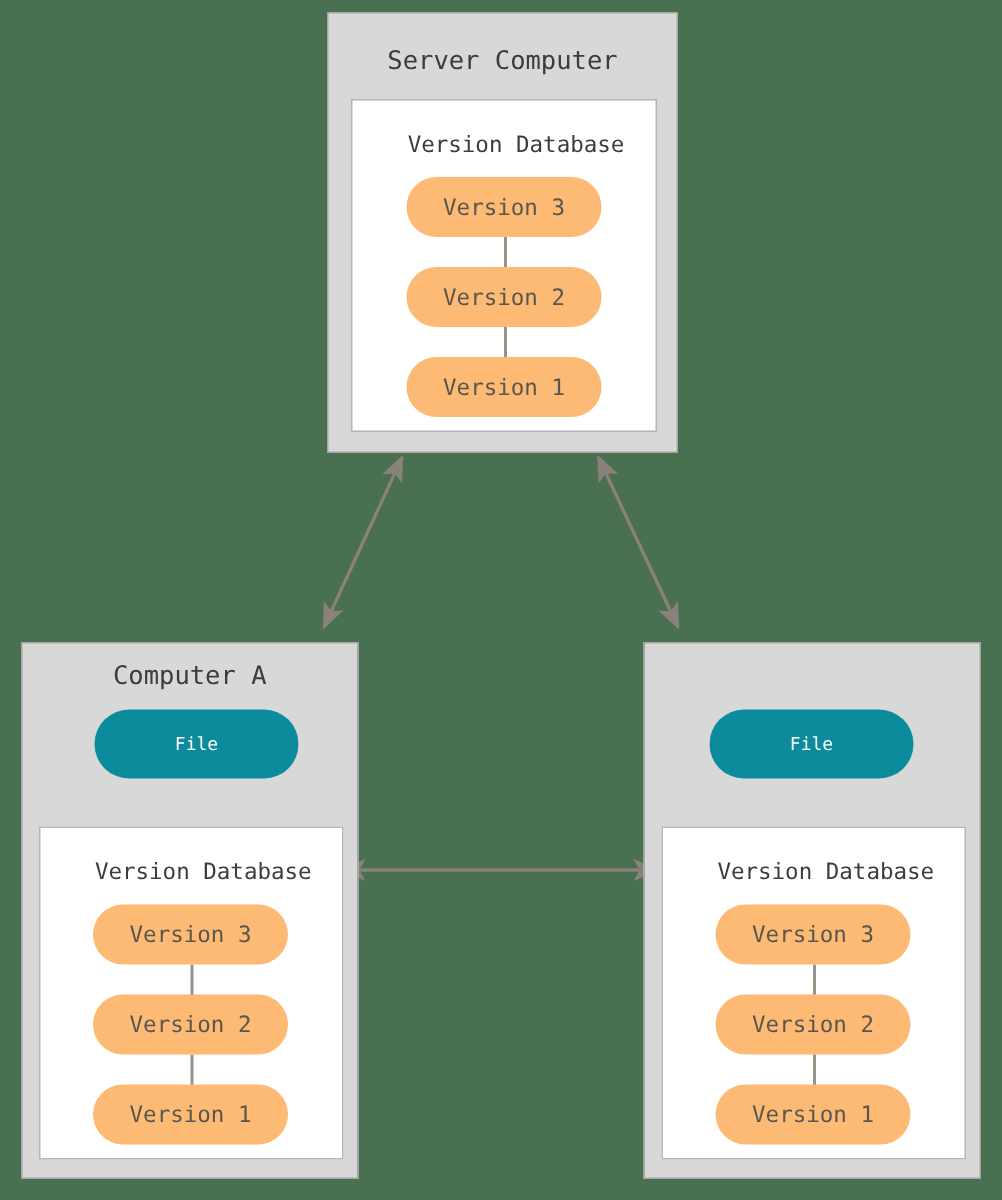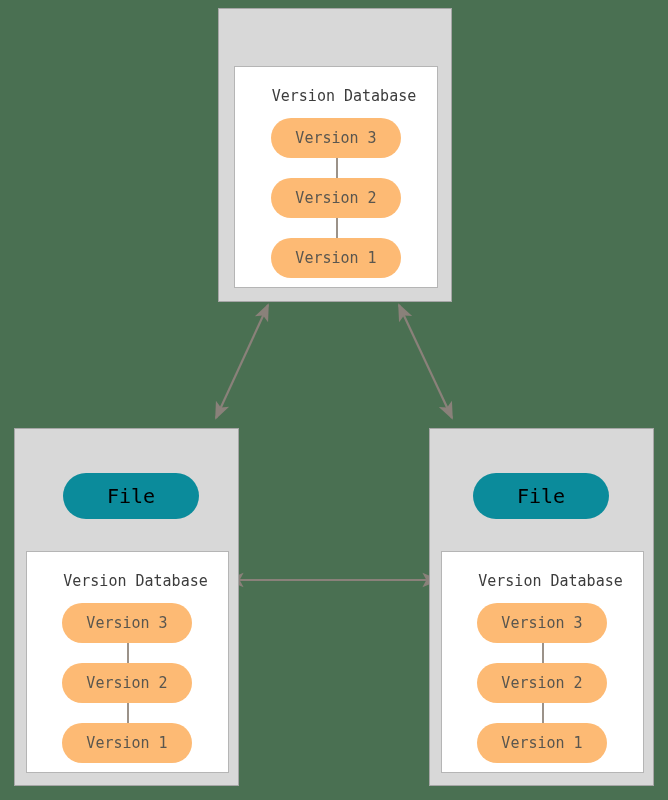--- a/index.html
+++ b/index.html
@@ -32,22 +32,22 @@
     color: #3c3c3c;
     letter-spacing: 0px;
     white-space: nowrap;
   }
 
   
   .file-pill {
     position: absolute;
     background: #0b8b9b;
     border-radius: 26px;
-    color: #000000;
-    font-size: 20px;
+    color: #ffffff;
+    font-size: 12px;
     display: flex;
     align-items: center;
     justify-content: center;
     box-sizing: border-box;
   }
 
   
   .vdb {
     position: absolute;
     background: #ffffff;
@@ -115,34 +115,36 @@
     <line x1="399" y1="305" x2="452" y2="418" stroke="#8a817a" stroke-width="2.2" marker-start="url(#ah-start)" marker-end="url(#ah-end)"></line>
 
     <line x1="228" y1="580" x2="438" y2="580" stroke="#8a817a" stroke-width="2.2" marker-start="url(#ah-start)" marker-end="url(#ah-end)"></line>
 
     <line x1="126" y1="550" x2="126" y2="520" stroke="#8a817a" stroke-width="2.4" marker-end="url(#ah-up)"></line>
 
     <line x1="540" y1="550" x2="540" y2="520" stroke="#8a817a" stroke-width="2.4" marker-end="url(#ah-up)"></line>
   </svg>
 
   <div class="machine" style="left:218px; top:8px; width:234px; height:294px;">
+    <div class="machine-title" style="top:22px;">Server Computer</div>
 
     <div class="vdb" style="left:15px; top:57px; width:204px; height:222px;">
       <div class="vdb-title" style="top:20px;">Version Database</div>
 
       <div class="pill-connector" style="left:101px; top:91px; height:21px;"></div>
       <div class="pill-connector" style="left:101px; top:151px; height:21px;"></div>
 
       <div class="version-pill" style="left:36px; top:51px; width:130px; height:40px;">Version 3</div>
       <div class="version-pill" style="left:36px; top:111px; width:130px; height:40px;">Version 2</div>
       <div class="version-pill" style="left:36px; top:171px; width:130px; height:40px;">Version 1</div>
     </div>
   </div>
 
   <div class="machine" style="left:14px; top:428px; width:225px; height:358px;">
+    <div class="machine-title" style="top:12px;">Computer A</div>
 
     <div class="file-pill" style="left:48px; top:44px; width:136px; height:46px;">File</div>
 
     <div class="vdb" style="left:11px; top:122px; width:203px; height:222px;">
       <div class="vdb-title" style="top:20px;">Version Database</div>
 
       <div class="pill-connector" style="left:100px; top:91px; height:21px;"></div>
       <div class="pill-connector" style="left:100px; top:151px; height:21px;"></div>
 
       <div class="version-pill" style="left:35px; top:51px; width:130px; height:40px;">Version 3</div>

